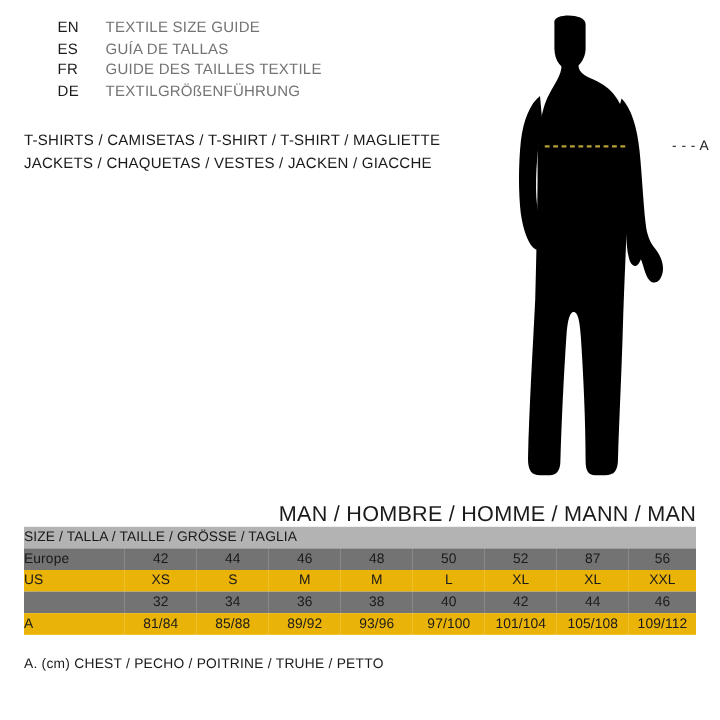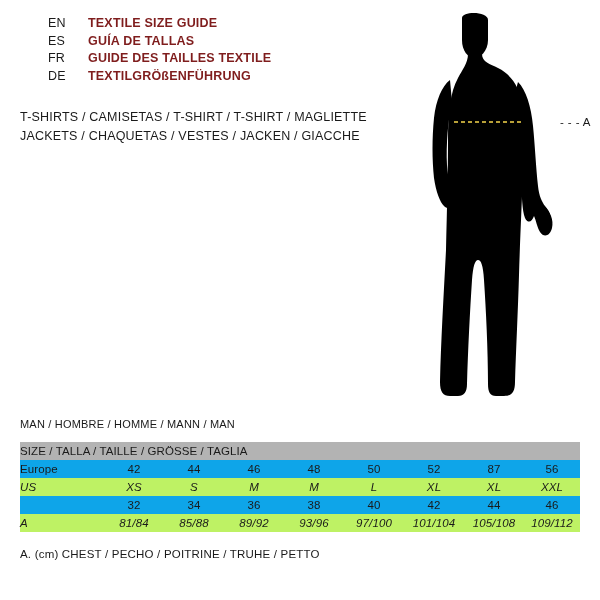--- a/index.html
+++ b/index.html
@@ -36,23 +36,22 @@
     font-size: 12.5px;
     letter-spacing: 0.2px;
     margin-left: 28px;
   }
   .lang-code {
     width: 40px;
     flex: 0 0 40px;
     color: #1a1a1a;
   }
   .lang-text {
-    color: #7f1d1d;
+    color: #737373;
     white-space: nowrap;
-    font-weight: bold;
   }
 
   
   .cats {
     position: absolute;
     left: 20px;
     top: 110px;
     width: 400px;
   }
   .cat-line {
@@ -80,24 +79,25 @@
   }
 
   
   .table-area {
     position: absolute;
     left: 20px;
     top: 418px;
     width: 560px;
   }
   .man-title {
-    font-size: 11px;
-    letter-spacing: 0.2px;
-    margin-bottom: 12px;
-    color: #1a1a1a;
+    font-size: 18px;
+    letter-spacing: 0.2px;
+    margin-bottom: 0;
+    color: #1a1a1a;
+    text-align: right;
   }
   table.size-table {
     width: 560px;
     border-collapse: collapse;
     font-size: 11.5px;
     letter-spacing: 0.1px;
     table-layout: fixed;
   }
   table.size-table td {
     padding: 0;
@@ -105,25 +105,24 @@
     vertical-align: middle;
     color: #1a1a1a;
   }
   .row-header td {
     background: #b3b3b3;
     font-size: 11.5px;
     height: 18px;
     margin-top: 15px;
   }
   .row-shade td {
-    background: #0ea5e9;
+    background: #737373;
   }
   .row-plain td {
-    background: #bef264;
-    font-style: italic;
+    background: #eab308;
   }
   .cell-label {
     padding-left: 4px;
   }
   .cell-val {
     text-align: center;
   }
 
   .footnote {
     position: absolute;

